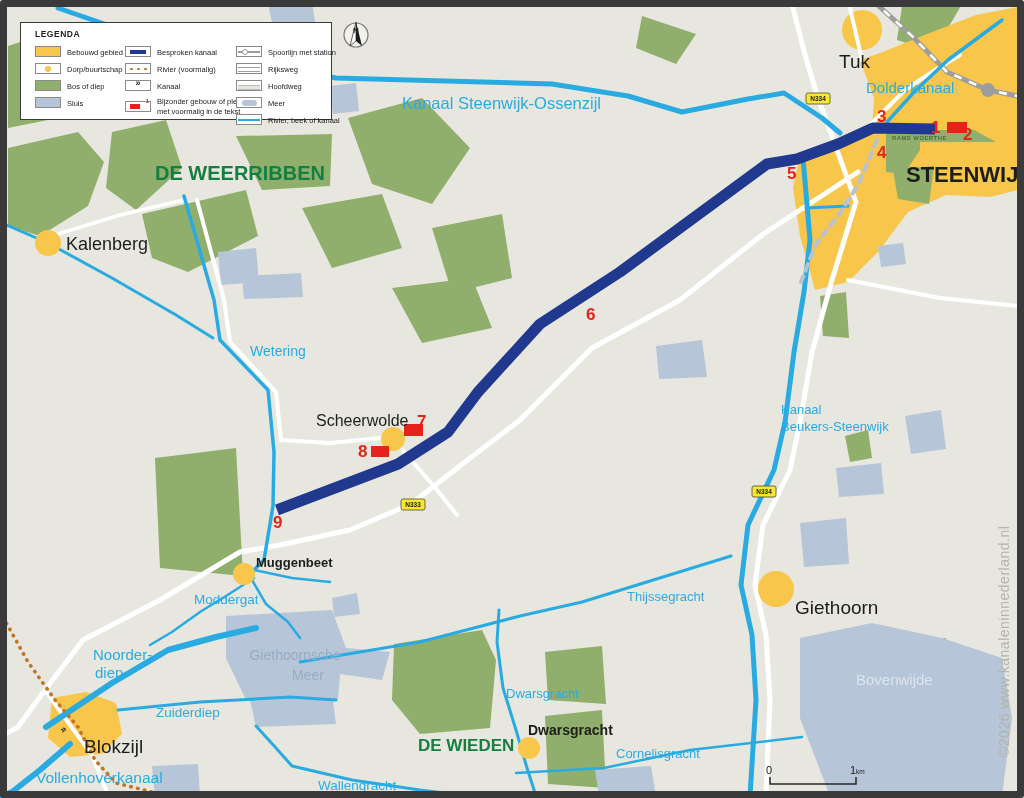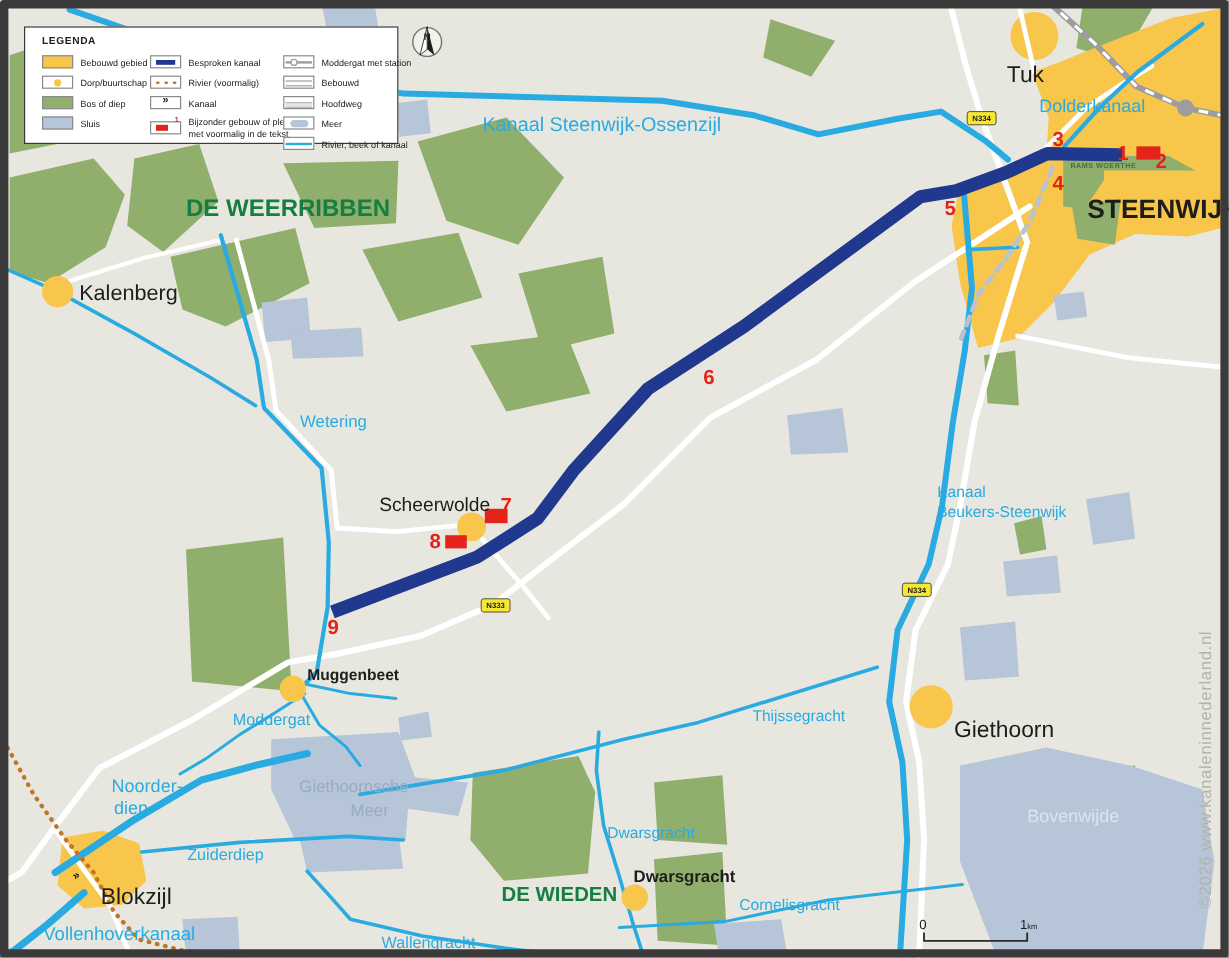--- a/index.html
+++ b/index.html
@@ -309,28 +309,28 @@
         </span>
       </div>
     </div>
 
     <div class="lg-col" style="left:215px;">
       <div class="lg-row">
         <span class="sw">
             <span class="sw-railline"></span>
             <span class="sw-raildot"></span>
           </span>
-        <span class="lg-label">Moddergat met station</span>
+        <span class="lg-label">Spoorlijn met station</span>
       </div>
       <div class="lg-row">
         <span class="sw">
             <span class="sw-line1"></span>
             <span class="sw-line2"></span>
           </span>
-        <span class="lg-label">Bebouwd</span>
+        <span class="lg-label">Rijksweg</span>
       </div>
       <div class="lg-row">
         <span class="sw">
             <span class="sw-hoofd"></span>
           </span>
         <span class="lg-label">Hoofdweg</span>
       </div>
       <div class="lg-row">
         <span class="sw">
             <span class="sw-meer"></span>

